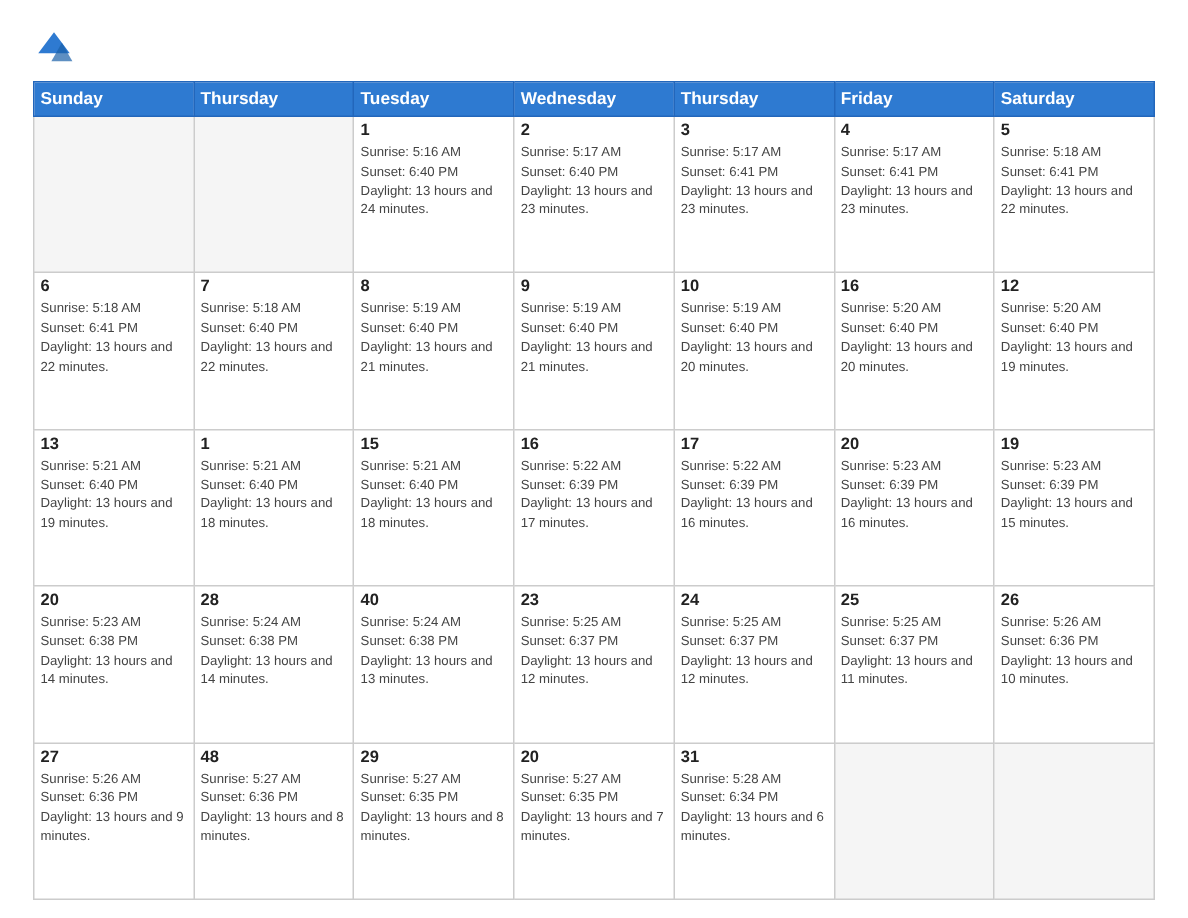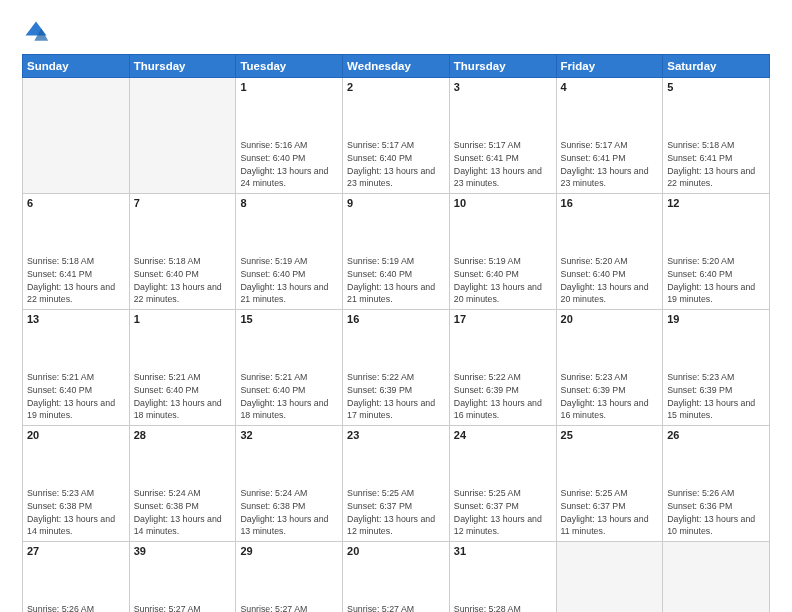--- a/index.html
+++ b/index.html
@@ -86,21 +86,20 @@
       font-size: 11px;
       font-weight: bold;
       color: #222;
       display: block;
       margin-bottom: 2px;
     }
     .day-info {
       font-size: 8.8px;
       color: #444;
       line-height: 1.45;
-      margin-top: 46px;
     }
   </style>
 </head>
 <body>
 
 <div class="page">
   <div class="header">
     <div class="logo">
       <svg class="logo-icon" viewBox="0 0 32 32">
         <polygon points="16,4 28,20 4,20" fill="#2e7ad1"></polygon>
@@ -217,21 +216,21 @@
         <tr>
           <td>
             <span class="day-number">20</span>
             <div class="day-info">Sunrise: 5:23 AM<br>Sunset: 6:38 PM<br>Daylight: 13 hours and 14 minutes.</div>
           </td>
           <td>
             <span class="day-number">28</span>
             <div class="day-info">Sunrise: 5:24 AM<br>Sunset: 6:38 PM<br>Daylight: 13 hours and 14 minutes.</div>
           </td>
           <td>
-            <span class="day-number">32</span>
+            <span class="day-number">40</span>
             <div class="day-info">Sunrise: 5:24 AM<br>Sunset: 6:38 PM<br>Daylight: 13 hours and 13 minutes.</div>
           </td>
           <td>
             <span class="day-number">23</span>
             <div class="day-info">Sunrise: 5:25 AM<br>Sunset: 6:37 PM<br>Daylight: 13 hours and 12 minutes.</div>
           </td>
           <td>
             <span class="day-number">24</span>
             <div class="day-info">Sunrise: 5:25 AM<br>Sunset: 6:37 PM<br>Daylight: 13 hours and 12 minutes.</div>
           </td>
@@ -243,21 +242,21 @@
             <span class="day-number">26</span>
             <div class="day-info">Sunrise: 5:26 AM<br>Sunset: 6:36 PM<br>Daylight: 13 hours and 10 minutes.</div>
           </td>
         </tr>
         <tr>
           <td>
             <span class="day-number">27</span>
             <div class="day-info">Sunrise: 5:26 AM<br>Sunset: 6:36 PM<br>Daylight: 13 hours and 9 minutes.</div>
           </td>
           <td>
-            <span class="day-number">39</span>
+            <span class="day-number">48</span>
             <div class="day-info">Sunrise: 5:27 AM<br>Sunset: 6:36 PM<br>Daylight: 13 hours and 8 minutes.</div>
           </td>
           <td>
             <span class="day-number">29</span>
             <div class="day-info">Sunrise: 5:27 AM<br>Sunset: 6:35 PM<br>Daylight: 13 hours and 8 minutes.</div>
           </td>
           <td>
             <span class="day-number">20</span>
             <div class="day-info">Sunrise: 5:27 AM<br>Sunset: 6:35 PM<br>Daylight: 13 hours and 7 minutes.</div>
           </td>

